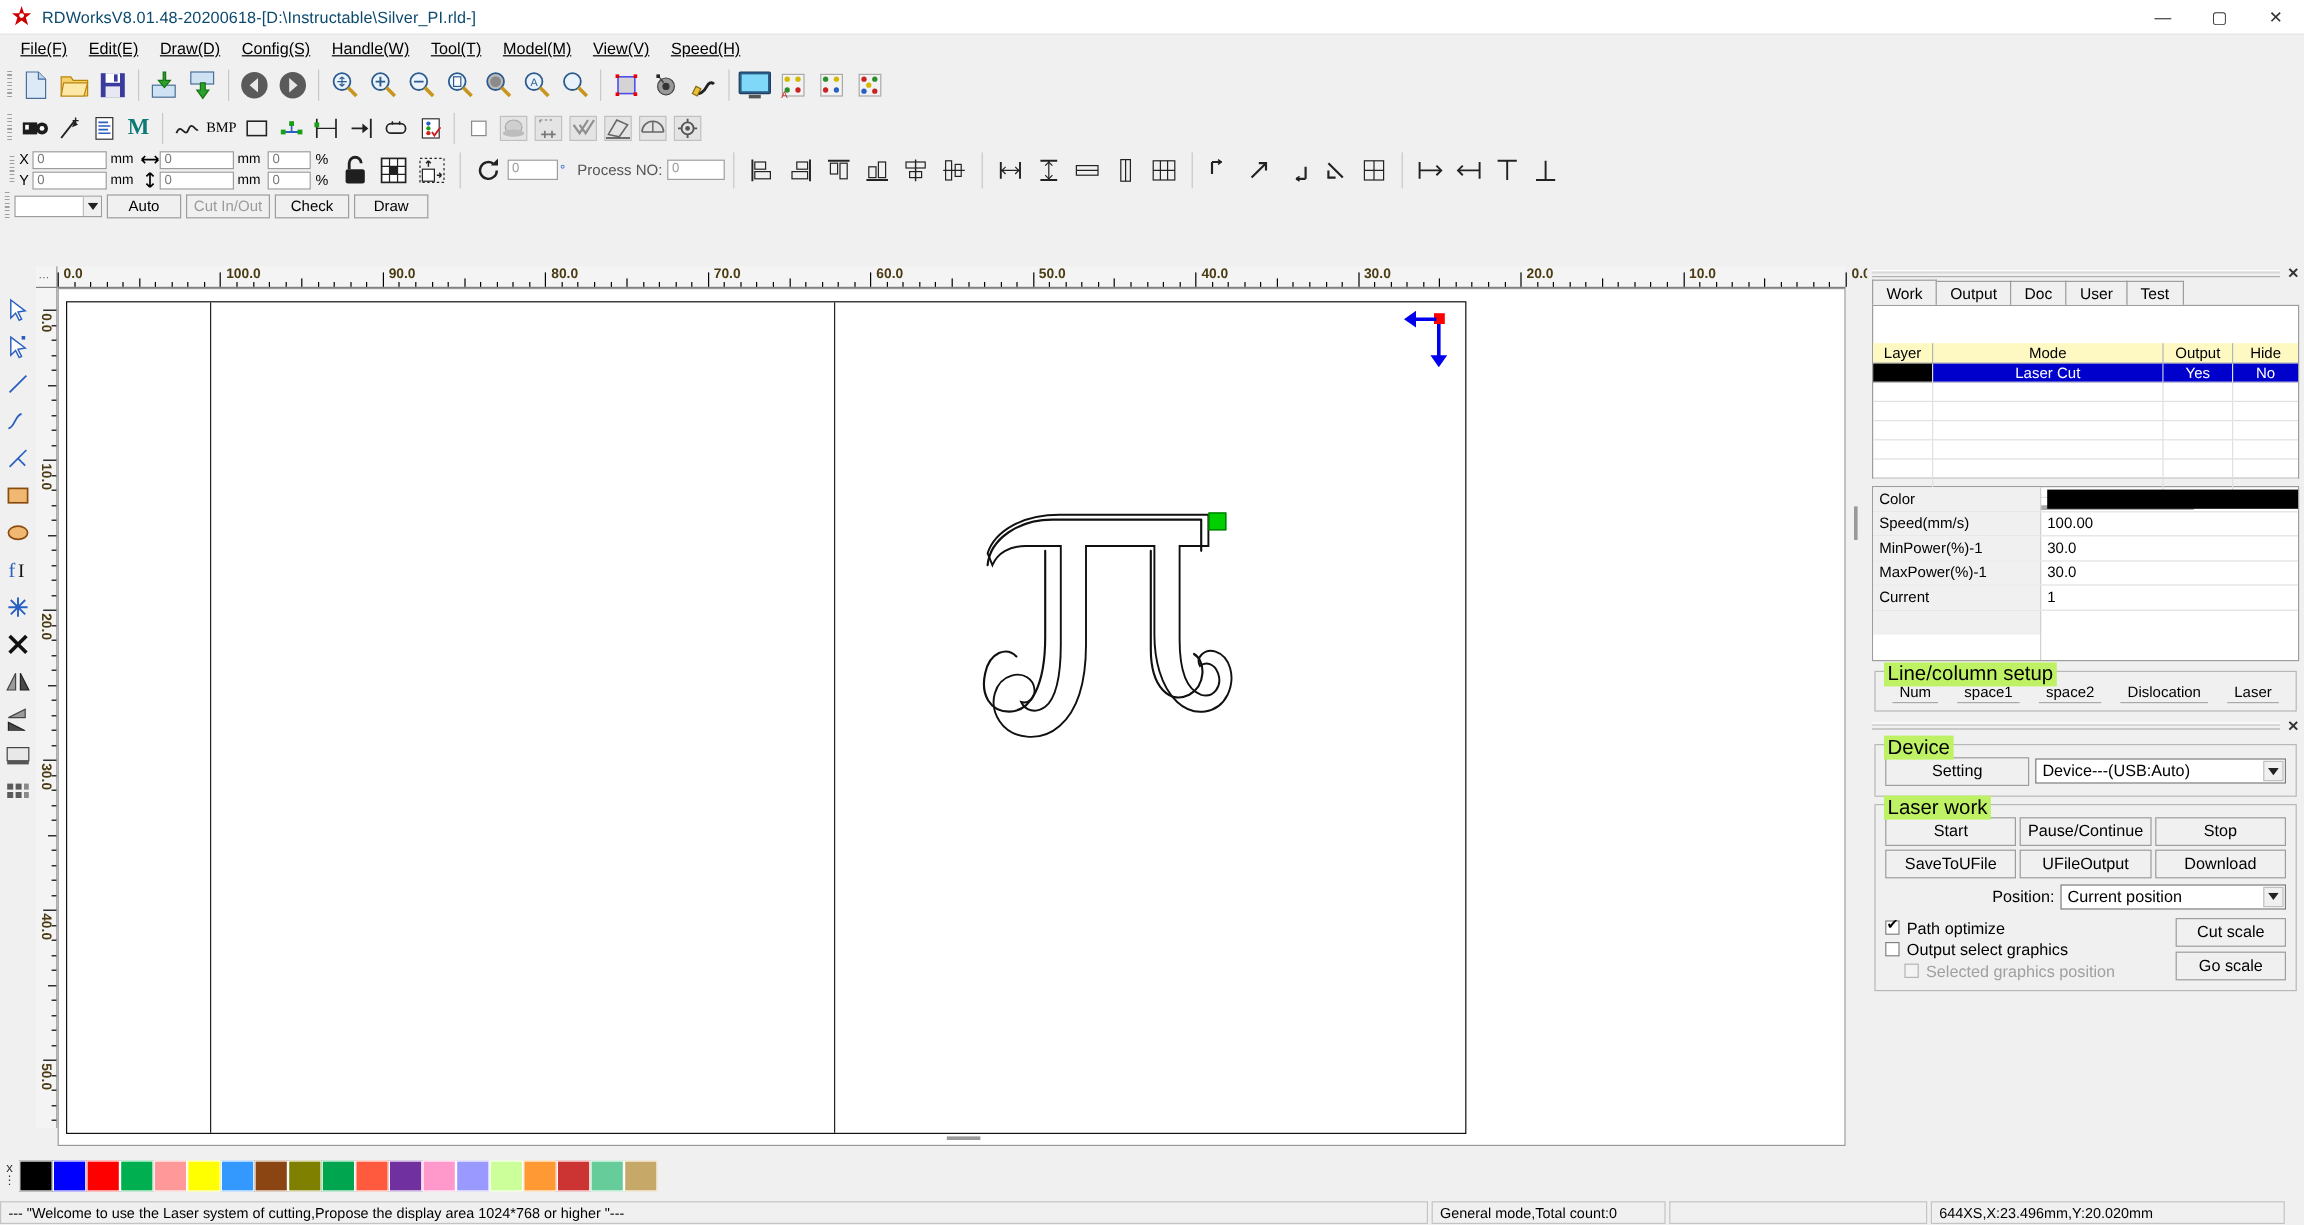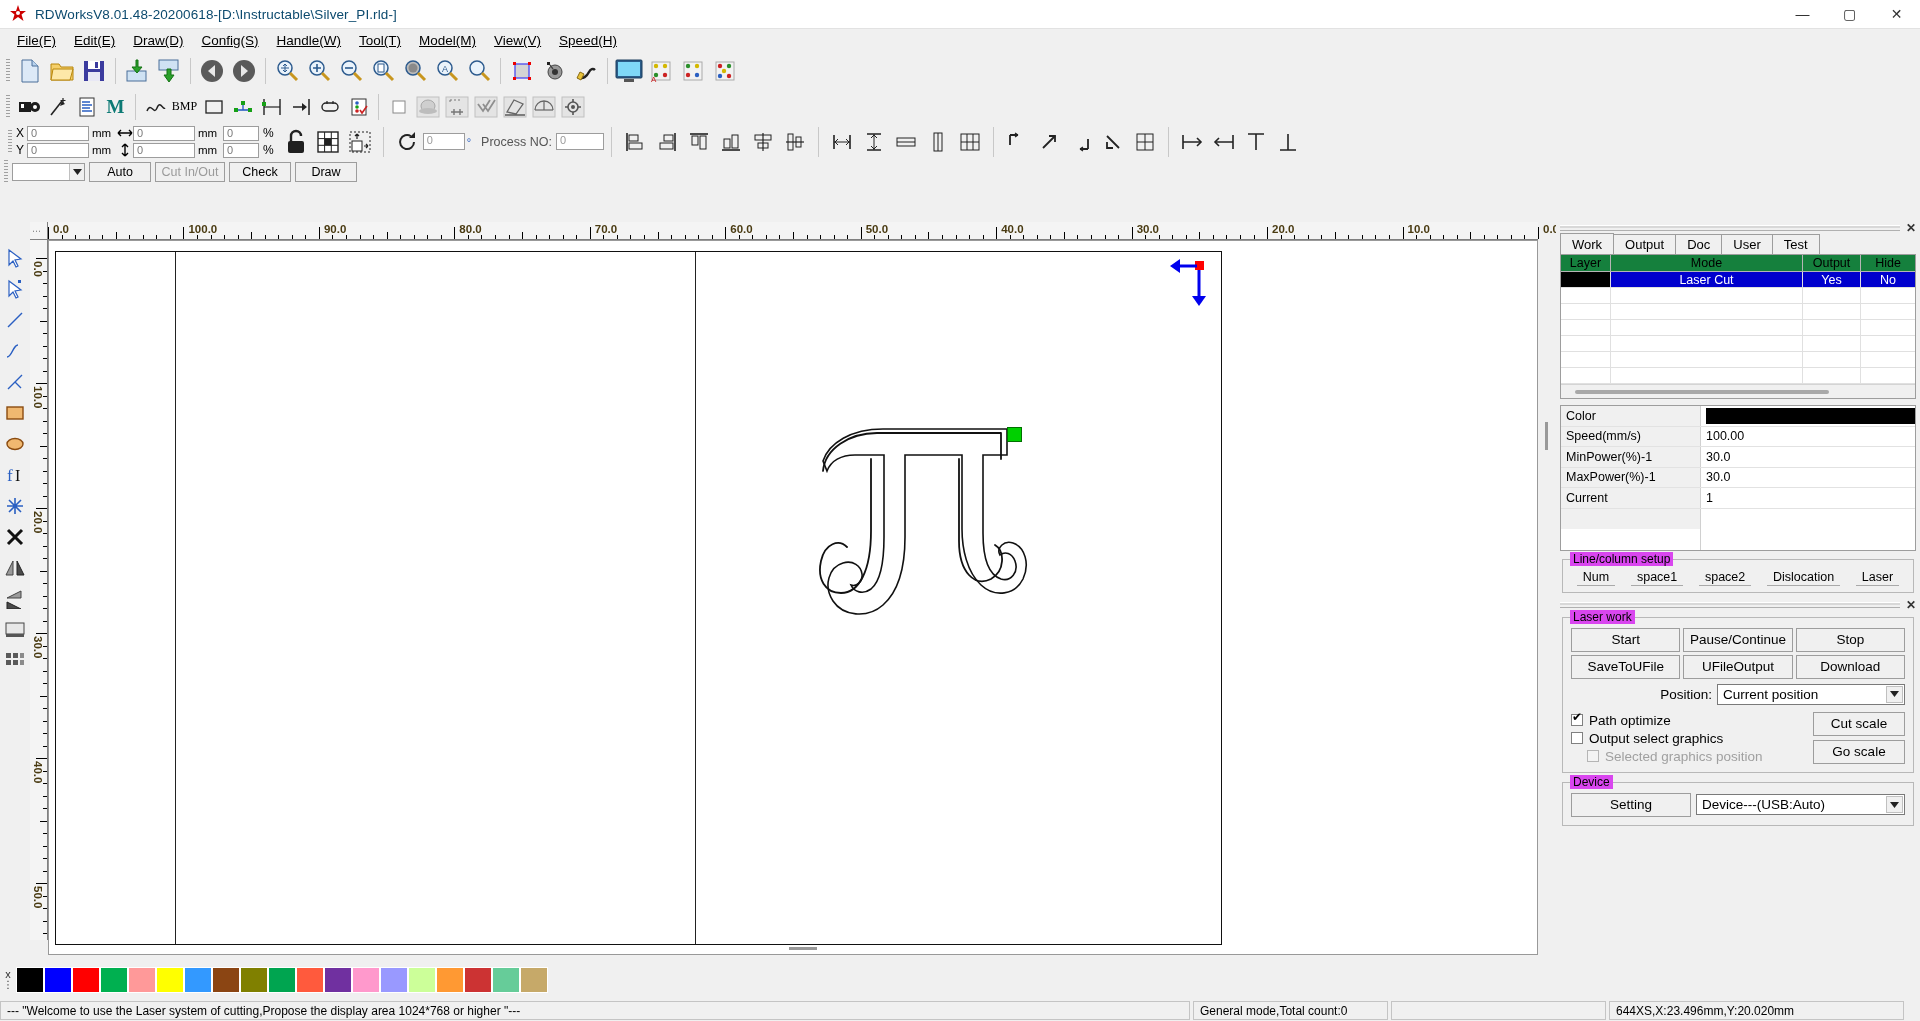--- a/index.html
+++ b/index.html
@@ -100,21 +100,21 @@
   .rightpanel { position:absolute; left:1556px; top:222px; width:364px; height:740px; background:#f0f0f0; }
   .panel-grip { height:12px; display:flex; align-items:center; padding:0 4px; position:relative;}
   .grip-lines { flex:1; height:6px; border-top:1px solid #fff; border-bottom:1px solid #b0b0b0;
     box-shadow: inset 0 2px 0 #d8d8d8; }
   .panel-x { font-size:12px; font-weight:bold; color:#333; margin-left:6px; cursor:default; }
   .tabrow { display:flex; height:20px; padding-left:4px; align-items:flex-end; }
   .tab { height:20px; padding:0 11px; border:1px solid #9d9d9d; border-bottom:none; background:#f0f0f0;
     font-size:13px; display:flex; align-items:center; margin-right:-1px; }
   .tab.active { background:#f0f0f0; position:relative; z-index:2; height:21px; }
   .layertable { margin:0 4px; border:1px solid #9d9d9d; background:#fff; height:145px; }
-  .lt-head { display:flex; height:17px; background:#15803d; font-size:12.5px; }
+  .lt-head { display:flex; height:17px; background:#fef9c3; font-size:12.5px;margin-top:31px; }
   .lt-head div { border-right:1px solid #b5b5b5; border-bottom:1px solid #b5b5b5;
      display:flex; align-items:center; justify-content:center; }
   .lt-row { display:flex; height:16px; font-size:12.5px; }
   .lt-row div { border-right:1px solid #e0e0e0; border-bottom:1px solid #e0e0e0; display:flex;
      align-items:center; justify-content:center; }
   .lt-row.sel div { background:#0000cd; color:#fff; }
   .lt-row.sel .swatch { background:#000 !important; }
   .c-layer { width:50px; } .c-mode { flex:1; } .c-out { width:58px; } .c-hide { width:54px; }
   .lt-scroll { height:14px; background:#f0f0f0; border-top:1px solid #d4d4d4; display:flex; align-items:center; padding:0 14px;}
   .lt-scroll i { display:block; height:4px; background:#a8a8a8; width:78%; border-radius:2px; }
@@ -124,21 +124,21 @@
   .pkey { width:140px; background:#f0f0f0; display:flex; align-items:center; padding-left:5px;
     border-right:1px solid #d0d0d0;}
   .pval { flex:1; display:flex; align-items:center; padding-left:5px; }
   .pval .colorbar { width:100%; height:16px; background:#000; }
 
   .laserbtns { display:flex; padding:6px 0 0 6px; }
   .lbtn { height:19px; padding:0 10px; border:1px solid #9d9d9d; background:#f0f0f0; font-size:13px;
     display:flex; align-items:center; margin-right:3px;}
 
   .group { margin:4px 6px 0 6px; border:1px solid #b8b8b8; padding:8px 6px 6px 6px; position:relative; }
-  .group > .glabel { position:absolute; top:-8px; left:7px; background:#d946ef; padding:0 3px; font-size:12px; }
+  .group > .glabel { position:absolute; top:-8px; left:7px; background:#bef264; padding:0 3px; font-size:17px; }
   .lcrow { display:flex; justify-content:space-around; font-size:12.5px; padding-top:2px; }
   .lcrow span { border-bottom:1px solid #a9a9a9; padding:0 6px 1px 6px; }
 
   .bigbtn { height:24px; border:1px solid #9d9d9d; background:#f0f0f0; font-size:13.5px;
      display:flex; align-items:center; justify-content:center; }
   .btngrid { display:grid; grid-template-columns:1fr 1fr 1fr; gap:3px; }
   .poslabel { font-size:13.5px; }
   .bigcombo { height:21px; border:1px solid #7a7a7a; background:#fff; display:flex; align-items:center;
      padding-left:5px; font-size:13.5px; position:relative; }
   .bigcombo .ca { position:absolute; right:1px; top:1px; width:17px; height:17px; background:#f0f0f0;
@@ -1170,20 +1170,35 @@
         <span>Dislocation</span>
         <span>Laser</span>
       </div>
     </div>
 
     <div class="panel-grip" style="margin-top:6px;">
       <div class="grip-lines"></div>
       <span class="panel-x">✕</span>
     </div>
 
+    <div class="group" style="margin-top:9px;padding:10px 8px 8px 8px;">
+      <span class="glabel">Device</span>
+      <div style="display:flex;align-items:center;gap:5px;">
+        <div class="bigbtn" style="width:120px;">Setting</div>
+        <div class="bigcombo" style="flex:1;">
+          <span>Device---(USB:Auto)</span>
+          <div class="ca">
+            <svg width="9" height="6" viewBox="0 0 9 6">
+                <path d="M0 0h9L4.5 6z" fill="#222"></path>
+              </svg>
+          </div>
+        </div>
+      </div>
+    </div>
+
     <div class="group" style="margin-top:6px;padding:10px 8px 8px 8px;">
       <span class="glabel">Laser work</span>
       <div class="btngrid">
         <div class="bigbtn">Start</div>
         <div class="bigbtn">Pause/Continue</div>
         <div class="bigbtn">Stop</div>
         <div class="bigbtn">SaveToUFile</div>
         <div class="bigbtn">UFileOutput</div>
         <div class="bigbtn">Download</div>
       </div>
@@ -1211,35 +1226,20 @@
             <span>Output select graphics</span>
           </div>
           <div class="chkrow" style="padding-left:16px;">
             <span class="chk dis"></span>
             <span class="dimtext">Selected graphics position</span>
           </div>
         </div>
         <div style="width:92px;display:flex;flex-direction:column;gap:4px;padding-top:2px;">
           <div class="bigbtn">Cut scale</div>
           <div class="bigbtn">Go scale</div>
-        </div>
-      </div>
-    </div>
-
-    <div class="group" style="margin-top:9px;padding:10px 8px 8px 8px;">
-      <span class="glabel">Device</span>
-      <div style="display:flex;align-items:center;gap:5px;">
-        <div class="bigbtn" style="width:120px;">Setting</div>
-        <div class="bigcombo" style="flex:1;">
-          <span>Device---(USB:Auto)</span>
-          <div class="ca">
-            <svg width="9" height="6" viewBox="0 0 9 6">
-                <path d="M0 0h9L4.5 6z" fill="#222"></path>
-              </svg>
-          </div>
         </div>
       </div>
     </div>
   </div>
 
   <div class="palette">
     <div class="pal-x">
       <span>x</span><br>
       <span style="font-size:10px;">⋮</span>
     </div>

